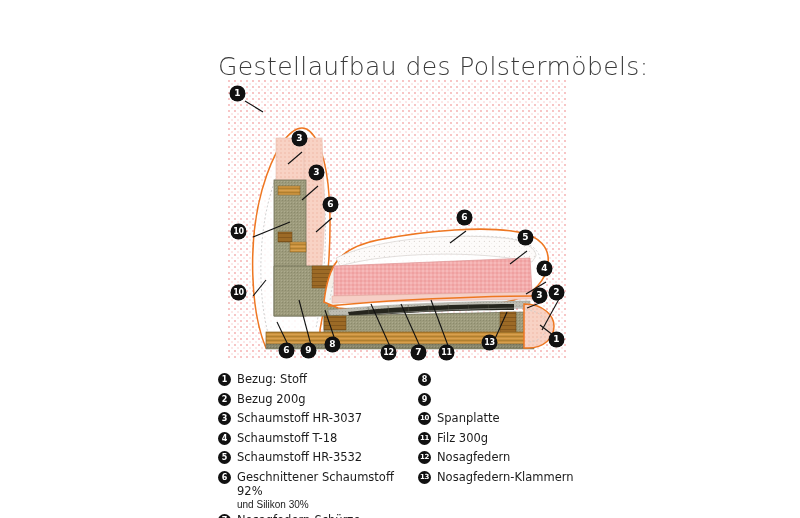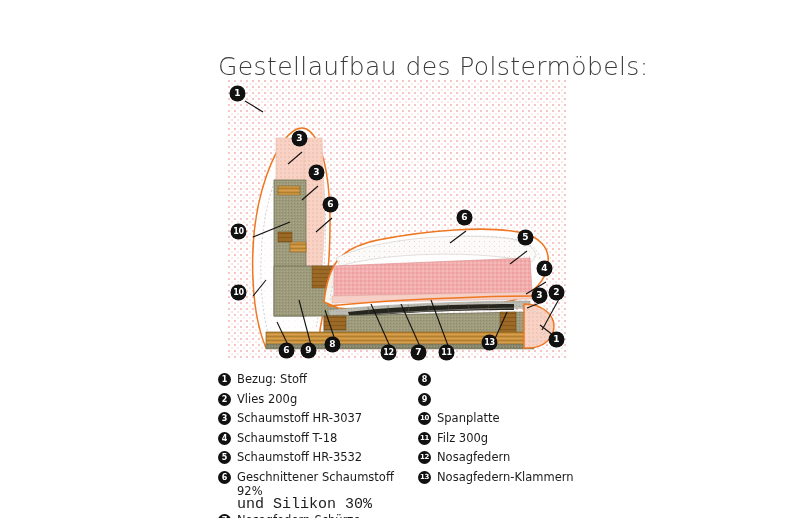--- a/index.html
+++ b/index.html
@@ -53,22 +53,22 @@
     position:absolute;left:0;top:1px;width:13px;height:13px;border-radius:50%;
     background:#111;color:#fff;font-family:"DejaVu Sans",sans-serif;
     font-size:8px;font-weight:bold;line-height:13px;text-align:center;
   }
   .legnum.two{font-size:7px;letter-spacing:-.3px;}
   .legtxt{
     font-size:11.5px;color:#1b1b1b;line-height:14px;display:block;
     font-family:"DejaVu Sans",sans-serif;
   }
   .legtxt2{
-    font-size:15px;color:#1b1b1b;line-height:14px;display:block;
-    font-family:Liberation Mono, monospace;
+    font-size:10px;color:#1b1b1b;line-height:14px;display:block;
+    font-family:Liberation Sans, sans-serif;
   }
 </style>
 </head>
 <body>
 
 <div class="page">
 
   <div class="title">Gestellaufbau des Polstermöbels:</div>
 
   <div class="board">
@@ -223,21 +223,21 @@
 
   <div class="legend">
 
     <div class="legcol left">
       <div class="legrow">
         <span class="legnum">1</span>
         <span class="legtxt">Bezug: Stoff</span>
       </div>
       <div class="legrow">
         <span class="legnum">2</span>
-        <span class="legtxt">Vlies 200g</span>
+        <span class="legtxt">Bezug 200g</span>
       </div>
       <div class="legrow">
         <span class="legnum">3</span>
         <span class="legtxt">Schaumstoff HR-3037</span>
       </div>
       <div class="legrow">
         <span class="legnum">4</span>
         <span class="legtxt">Schaumstoff T-18</span>
       </div>
       <div class="legrow">

